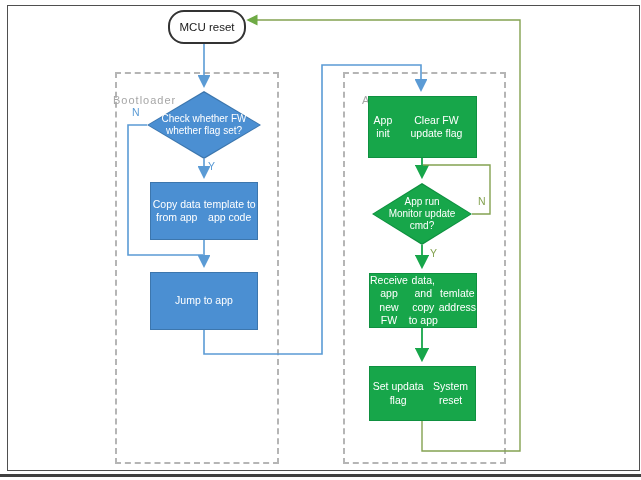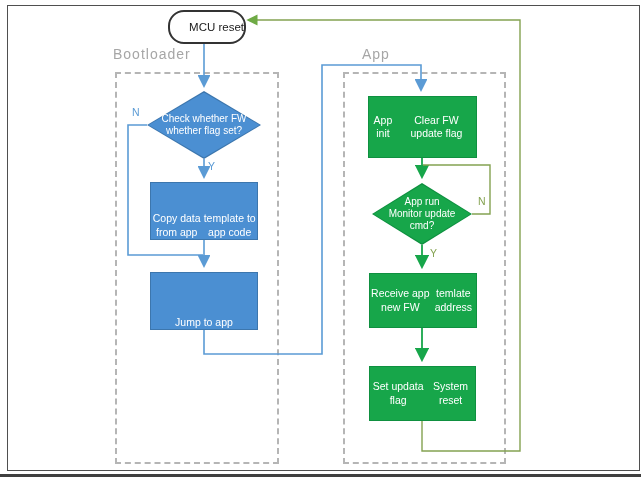--- a/index.html
+++ b/index.html
@@ -9,32 +9,33 @@
   }
   .frame{
     position:absolute;left:7px;top:5px;width:631px;height:464px;
     border:1px solid #4f4f4f;
   }
   .bottom-strip{position:absolute;left:0;top:474px;width:641px;height:3px;background:#3f3f3f;}
   .dashed-box{
     position:absolute;border:2px dashed var(--dash-border,#b5b5b5);
   }
   .section-label{
-    position:absolute;color:var(--section-label,#a6a6a6);font-size:14px;
+    position:absolute;color:var(--section-label,#a6a6a6);font-size:11px;
     letter-spacing:1px;
+    margin-top:48px;
   }
   .node{
     position:absolute;display:flex;flex-direction:row;align-items:center;
     justify-content:center;text-align:center;color:#fff;font-size:10.5px;
     line-height:13.5px;
   }
-  .node.blue{background:var(--blue-fill,#4b8fd2);border:1px solid var(--blue-border,#3c76ad);align-items:flex-end;}
+  .node.blue{background:var(--blue-fill,#4b8fd2);border:1px solid var(--blue-border,#3c76ad);}
   .node.green{background:var(--green-fill,#17a64a);border:1px solid var(--green-border,#0f9040);}
   .terminator{
-    position:absolute;display:flex;align-items:center;justify-content:flex-end;
+    position:absolute;display:flex;align-items:center;justify-content:center;
     background:#fff;border:2px solid #333;border-radius:16px;
     font-size:11.5px;color:#1a1a1a;
   }
   .diamond-wrap{position:absolute;}
   .diamond-outer{position:absolute;inset:0;clip-path:polygon(50% 0,100% 50%,50% 100%,0 50%);}
   .diamond-outer.blue{background:var(--blue-border,#3c76ad);}
   .diamond-outer.green{background:var(--green-border,#0f9040);}
   .diamond-inner{position:absolute;inset:1.5px;clip-path:polygon(50% 0,100% 50%,50% 100%,0 50%);}
   .diamond-inner.blue{background:var(--blue-fill,#4b8fd2);}
   .diamond-inner.green{background:var(--green-fill,#17a64a);}
@@ -119,20 +120,21 @@
     <div class="diamond-inner green"></div>
     <div class="diamond-text">
       <span>App run</span>
       <span>Monitor update</span>
       <span>cmd?</span>
     </div>
   </div>
 
   <div class="node green" style="left:369px;top:273px;width:106px;height:53px;">
     <span>Receive app new FW</span>
+    <span>data, and copy to app</span>
     <span>temlate address</span>
   </div>
   <div class="node green" style="left:369px;top:366px;width:105px;height:53px;">
     <span>Set updata flag</span>
     <span>System reset</span>
   </div>
 
   <div class="branch-label blue" style="left:132px;top:106px;">N</div>
   <div class="branch-label blue" style="left:208px;top:160px;">Y</div>
   <div class="branch-label olive" style="left:478px;top:195px;">N</div>

